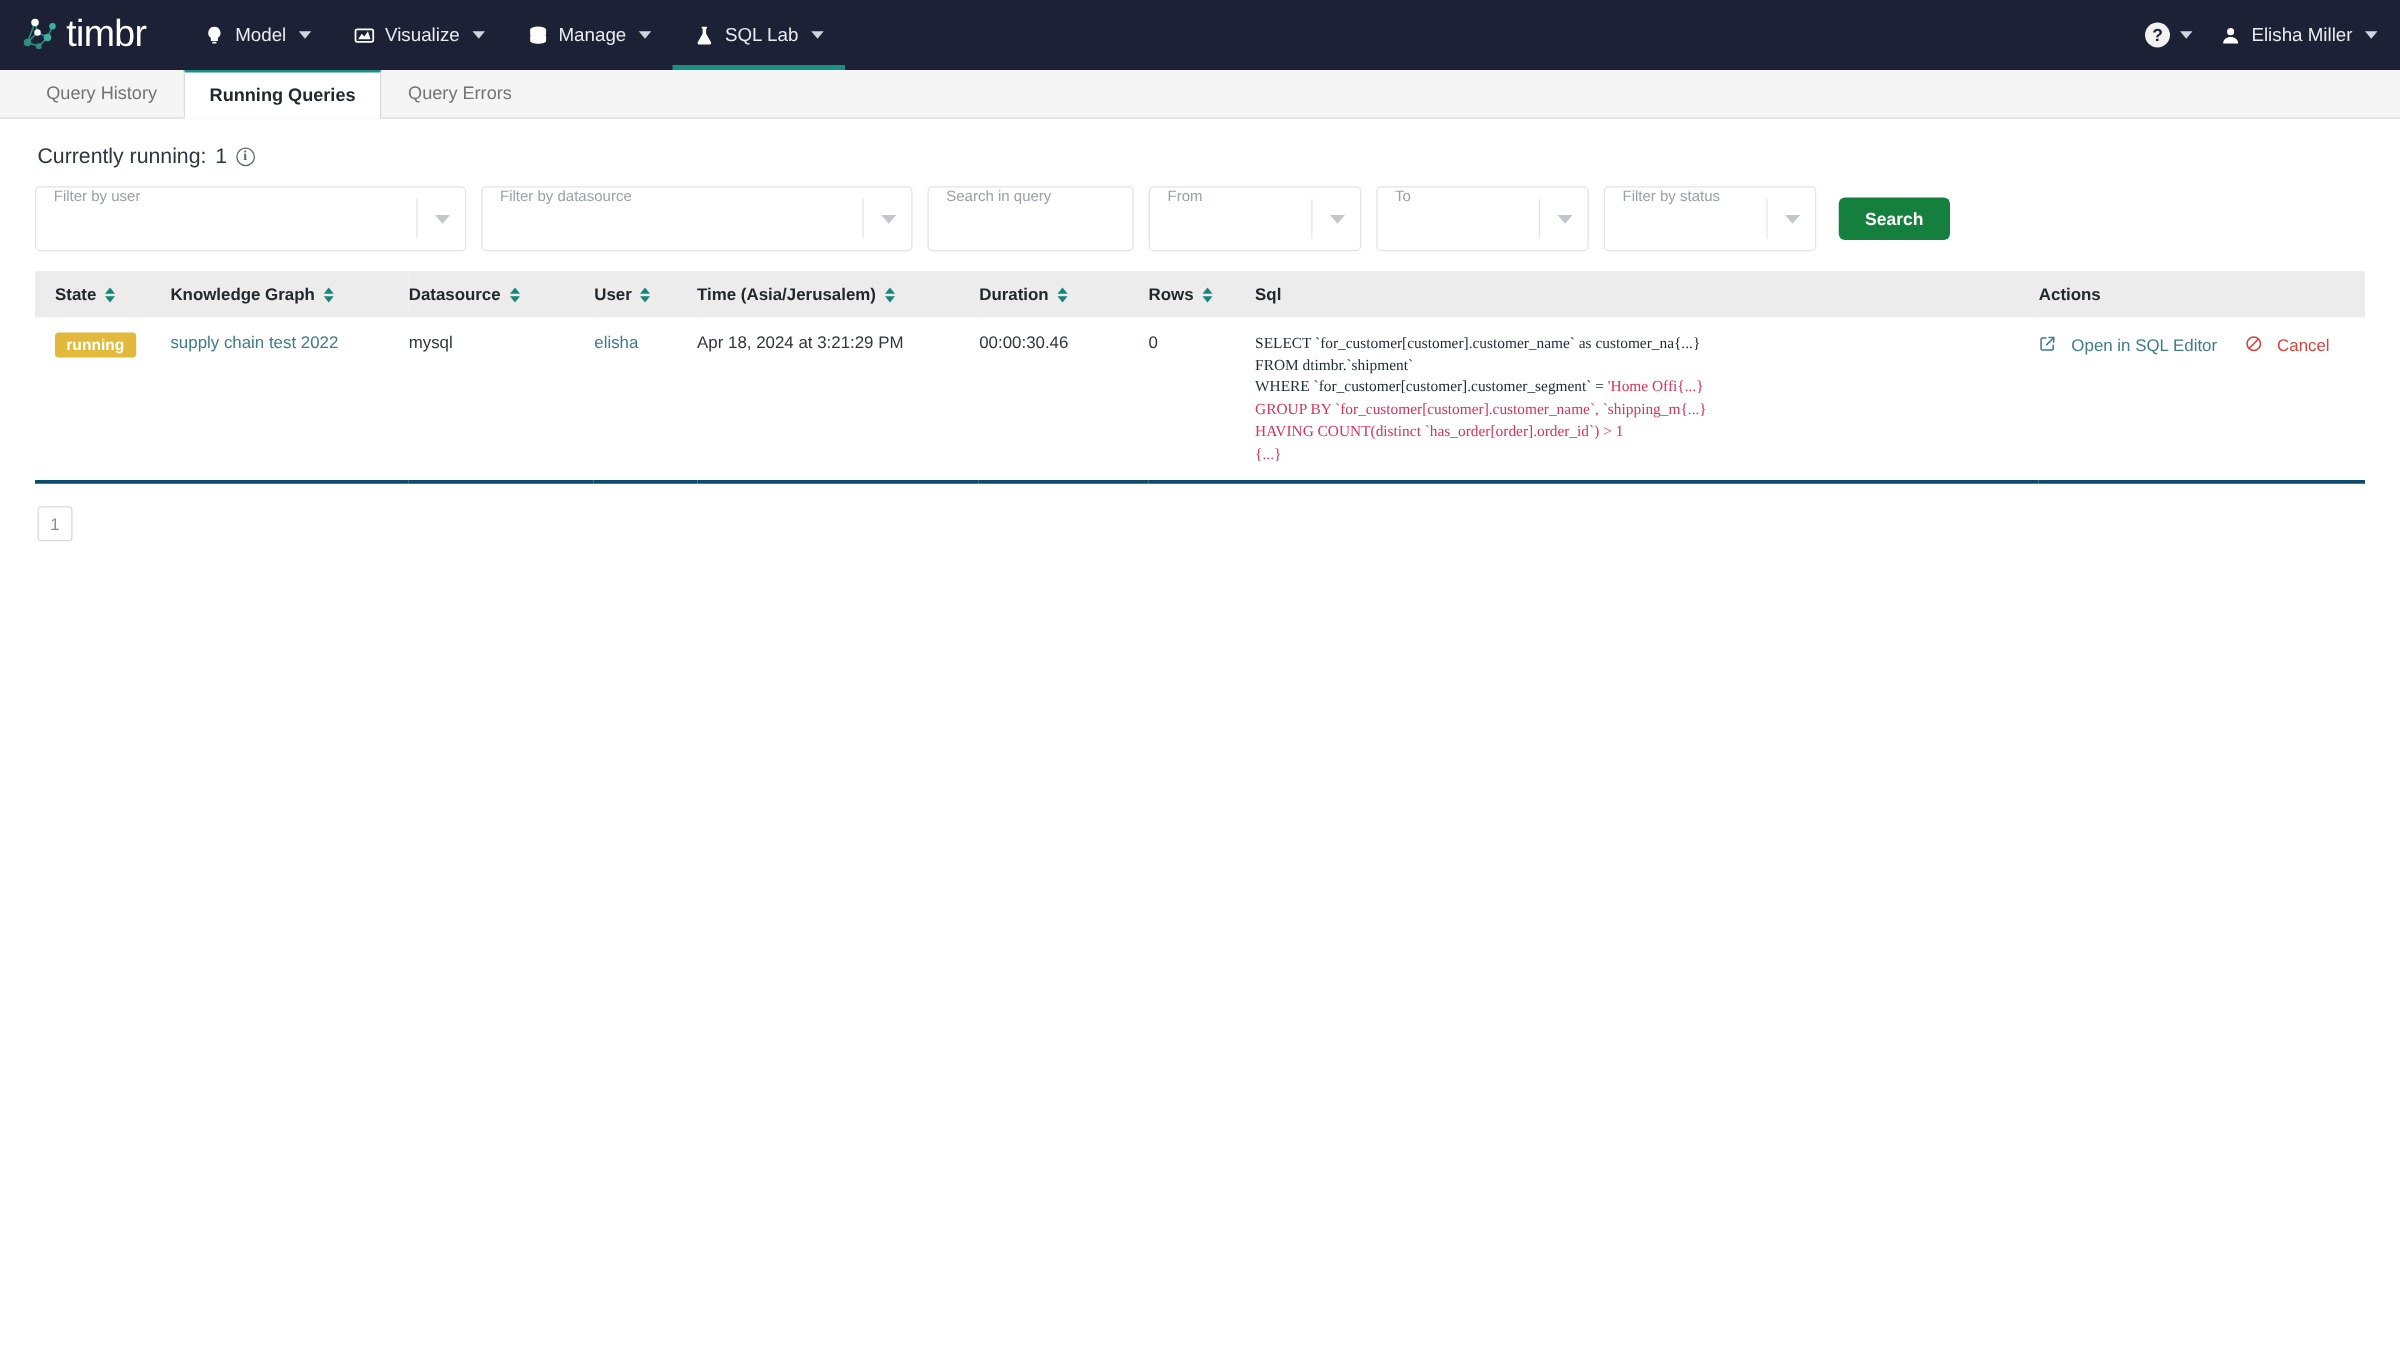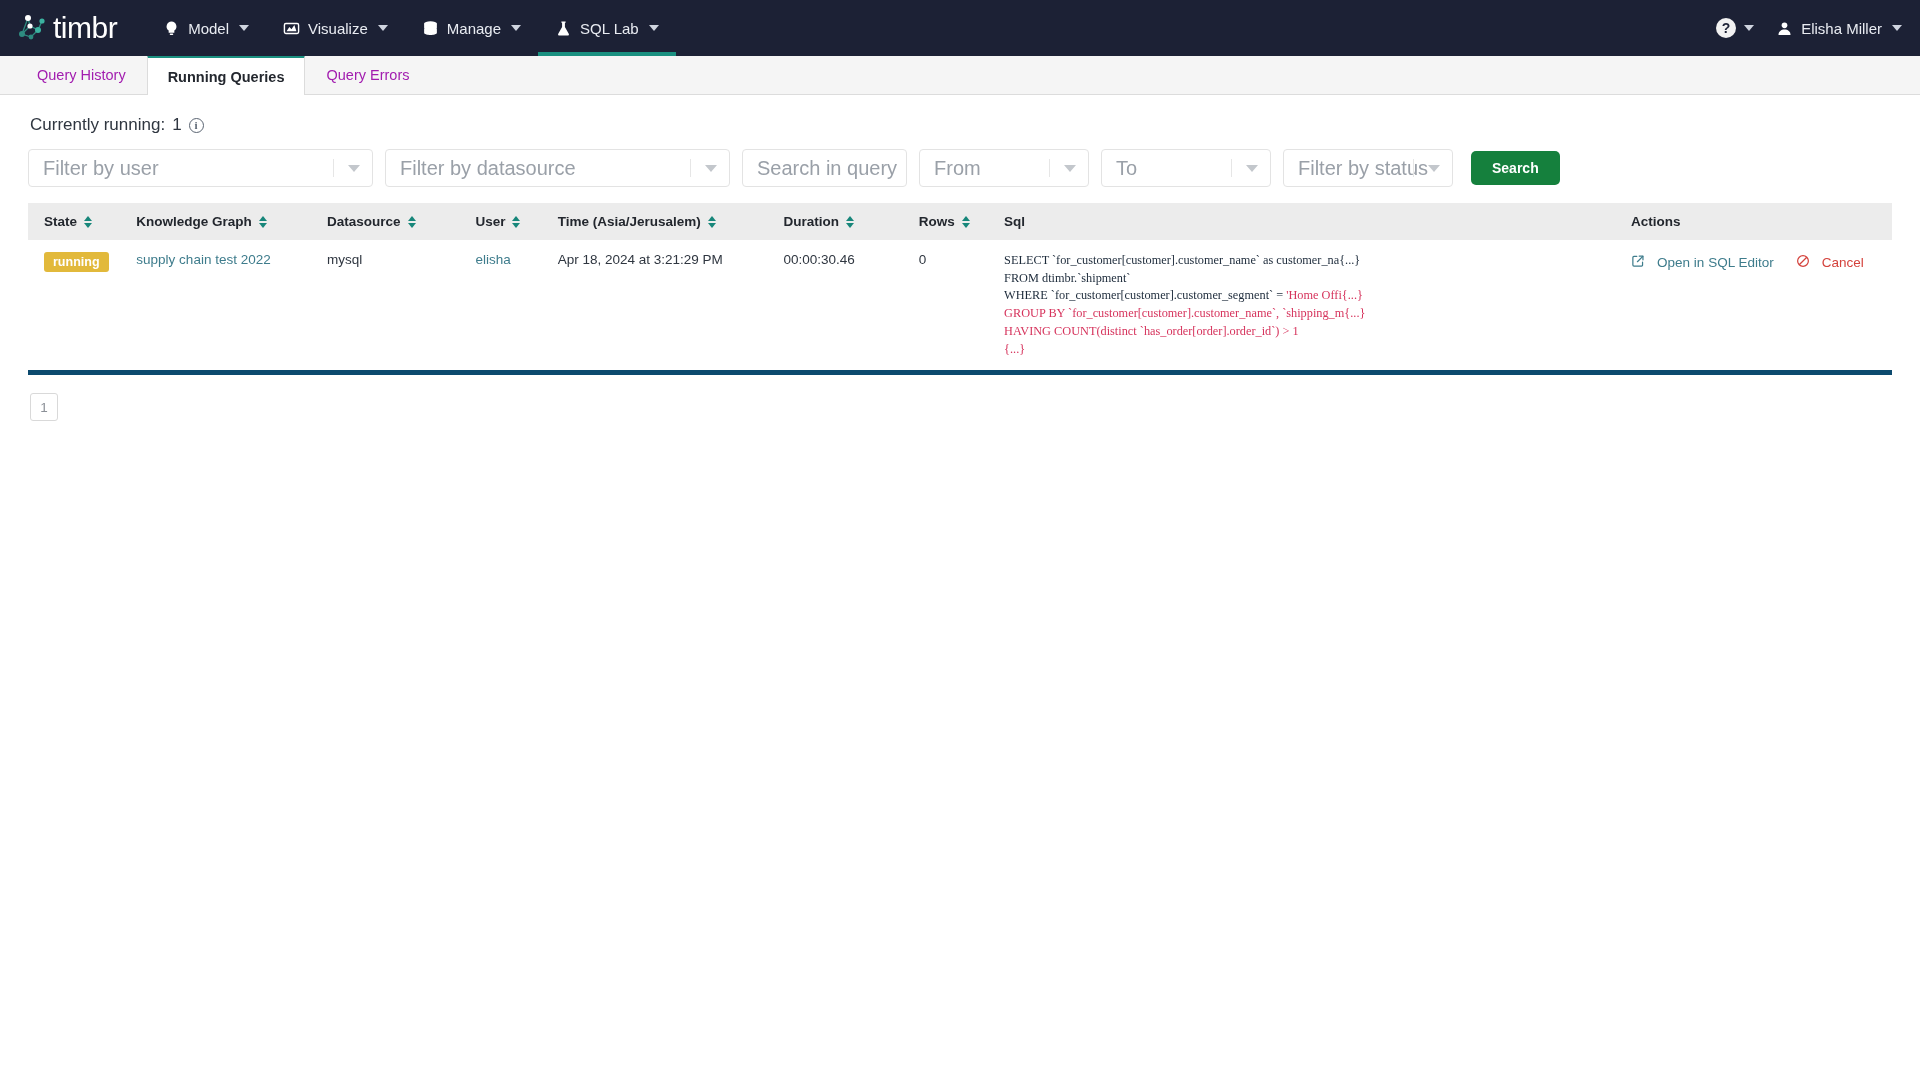--- a/index.html
+++ b/index.html
@@ -61,21 +61,21 @@
 
   
   .tabsbar {
     height: 39px; background: #f5f5f5;
     border-bottom: 1px solid #dcdcdc;
     display: flex; align-items: flex-end; padding-left: 16px;
   }
   .tab {
     height: 39px; padding: 0 20px;
     display: flex; align-items: center;
-    font-size: 14.5px; color: #a21caf; cursor: pointer;
+    font-size: 14.5px; color: #737373; cursor: pointer;
     border: 1px solid transparent; border-bottom: none;
   }
   .tab.active {
     background: #ffffff; color: #23272e; font-weight: bold;
     border-color: #dcdcdc;
     border-top: 3px solid #1a9080;
     margin-bottom: -1px; height: 40px;
   }
 
   
@@ -89,23 +89,23 @@
     width: 15px; height: 15px; border-radius: 50%;
     border: 1.4px solid #5a6472; color: #5a6472;
     font-size: 11px; font-weight: bold; font-family: "Liberation Serif", serif;
     display: inline-flex; align-items: center; justify-content: center;
     line-height: 1;
   }
 
   
   .filters { display: flex; align-items: center; gap: 12px; padding-bottom: 16px; }
   .fld {
-    height: 38px; border: 1px solid #e3e3e3; border-radius: 4px;
-    background: #fff; display: flex; align-items: center;
-    font-size: 20px; color: #9aa0a8; position: relative;
+    height: 52px; border: 1px solid #e3e3e3; border-radius: 4px;
+    background: #fff; display: flex; align-items: flex-start;
+    font-size: 12px; color: #9aa0a8; position: relative;
   }
   .fld .ph { padding-left: 14px; white-space: nowrap; overflow: hidden; }
   .fld .sep { position: absolute; right: 38px; top: 9px; bottom: 9px; width: 1px; background: #e6e6e6; }
   .fld .dn {
     position: absolute; right: 12px; top: 50%; margin-top: -3px;
     width: 0; height: 0;
     border-left: 6px solid transparent; border-right: 6px solid transparent;
     border-top: 7px solid #c3c7cc;
   }
   .w-user  { width: 345px; }
@@ -135,21 +135,21 @@
   .sorter i {
     display: block; width: 0; height: 0;
     border-left: 4.5px solid transparent; border-right: 4.5px solid transparent;
   }
   .sorter i.up   { border-bottom: 5px solid #17867a; }
   .sorter i.down { border-top: 5px solid #17867a; }
 
   table.qt tbody td {
     padding: 12px 10px 12px 0; vertical-align: top;
     font-size: 13.5px; color: #2f3640;
-    border-bottom: 5px solid #0c4a6e;
+    border-bottom: 3px solid #0c4a6e;
   }
   table.qt tbody td:first-child { padding-left: 16px; }
   .badge-running {
     display: inline-block; background: #e2b93b; color: #ffffff;
     font-size: 12.5px; font-weight: bold;
     padding: 3px 9px; border-radius: 3px;
   }
   .lnk { color: #3e7c8c; text-decoration: none; cursor: pointer; }
 
   .sqlbox {

